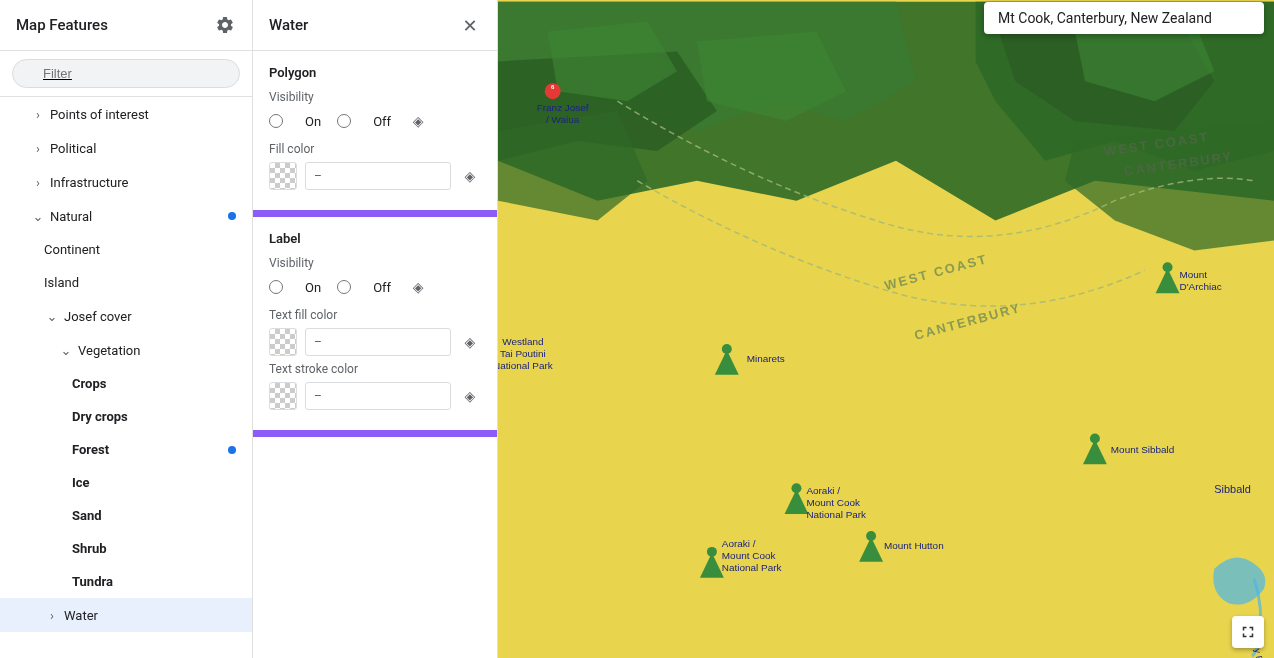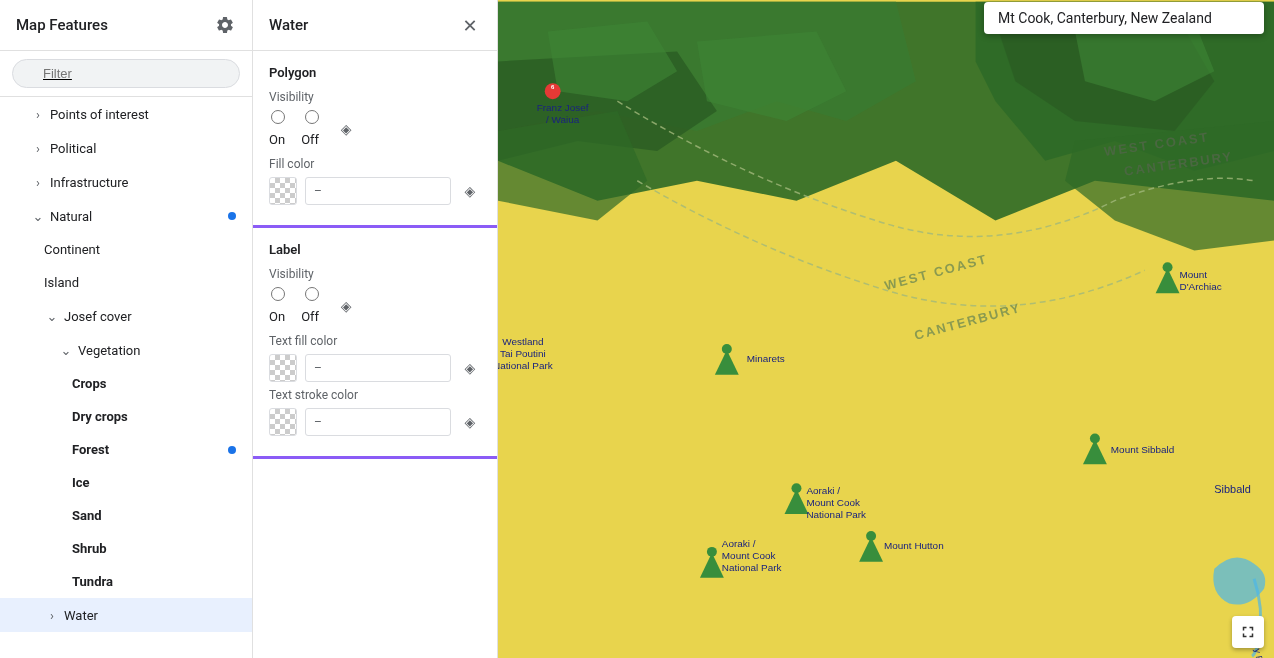--- a/index.html
+++ b/index.html
@@ -123,47 +123,46 @@
       color: #202124;
     }
     .close-icon {
       width: 22px; height: 22px;
       cursor: pointer; color: #5f6368;
       display: flex; align-items: center; justify-content: center;
       font-size: 18px;
     }
     .section {
       padding: 14px 16px;
-      border-bottom: 3px solid #8b5cf6;
+      border-bottom: 7px solid #8b5cf6;
     }
     .section-title {
       font-size: 13px;
       font-weight: 600;
       color: #202124;
       margin-bottom: 10px;
     }
     .field-label {
       font-size: 12px;
       color: #5f6368;
       margin-bottom: 6px;
     }
     .radio-group {
       display: flex;
       align-items: center;
       gap: 16px;
       margin-bottom: 10px;
     }
     .radio-option {
       display: flex;
-      align-items: flex-end;
-      gap: 8px;
+      align-items: flex-start;
+      gap: 22px;
       cursor: pointer;
       font-size: 13px;
       color: #202124;
-      flex-direction: column;
     }
     .radio-option input[type="radio"] {
       accent-color: #1a73e8;
       width: 14px; height: 14px;
     }
     .color-row {
       display: flex;
       align-items: center;
       gap: 8px;
       margin-bottom: 6px;

